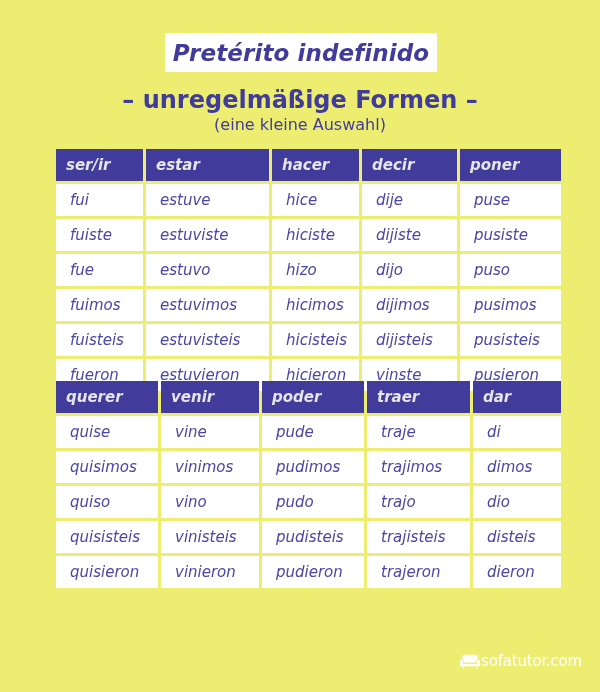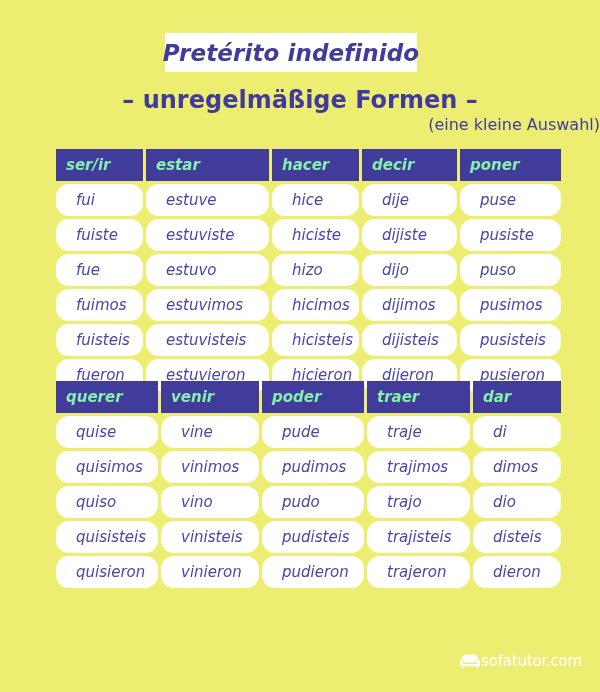--- a/index.html
+++ b/index.html
@@ -20,21 +20,21 @@
     height: 692px;
     position: relative;
     box-sizing: border-box;
   }
 
   
   .title-banner {
     position: absolute;
     left: 165px;
     top: 33px;
-    width: 252px;
+    width: 272px;
     height: 39px;
     background: #FFFFFF;
     display: flex;
     align-items: center;
     justify-content: center;
   }
   .title-text {
     color: #413C9B;
     font-weight: bold;
     font-style: italic;
@@ -53,62 +53,61 @@
     color: #413C9B;
     font-weight: bold;
     font-size: 24px;
     white-space: nowrap;
   }
   .subsubtitle {
     position: absolute;
     left: 0;
     top: 115px;
     width: 600px;
-    text-align: right;
+    text-align: center;
     color: #413C9B;
     font-weight: normal;
     font-size: 16px;
     white-space: nowrap;
   }
 
   
   .verb-table {
     position: absolute;
     left: 53px;
     width: 493px;
     border-collapse: separate;
     border-spacing: 3px;
     table-layout: fixed;
   }
   #table-one { top: 146px; }
   #table-two { top: 378px; }
 
   .verb-table th {
     background: #413C9B;
-    color: #86efac;
+    color: #e5e5e5;
     font-style: italic;
     font-weight: bold;
     font-size: 15px;
     text-align: left;
     padding: 7px 0 7px 10px;
     height: 18px;
     box-sizing: border-box;
   }
   .verb-table td {
     background: #FFFFFF;
     color: #4A45A8;
     font-style: italic;
     font-weight: normal;
     font-size: 15px;
     text-align: left;
-    padding: 7px 0 7px 20px;
+    padding: 7px 0 7px 14px;
     height: 20px;
     box-sizing: border-box;
     white-space: nowrap;
-    border-radius: 13px;
   }
 
   
   #table-one col.c0 { width: 87px; }
   #table-one col.c1 { width: 123px; }
   #table-one col.c2 { width: 87px; }
   #table-one col.c3 { width: 95px; }
   #table-one col.c4 { width: 101px; }
 
   
@@ -201,21 +200,21 @@
         <td>fuisteis</td>
         <td>estuvisteis</td>
         <td>hicisteis</td>
         <td>dijisteis</td>
         <td>pusisteis</td>
       </tr>
       <tr>
         <td>fueron</td>
         <td>estuvieron</td>
         <td>hicieron</td>
-        <td>dijeron</td>
+        <td>vinste</td>
         <td>pusieron</td>
       </tr>
     </tbody>
   </table>
 
   <table class="verb-table" id="table-two">
     <colgroup>
       <col class="c0">
         <col class="c1">
         <col class="c2">

